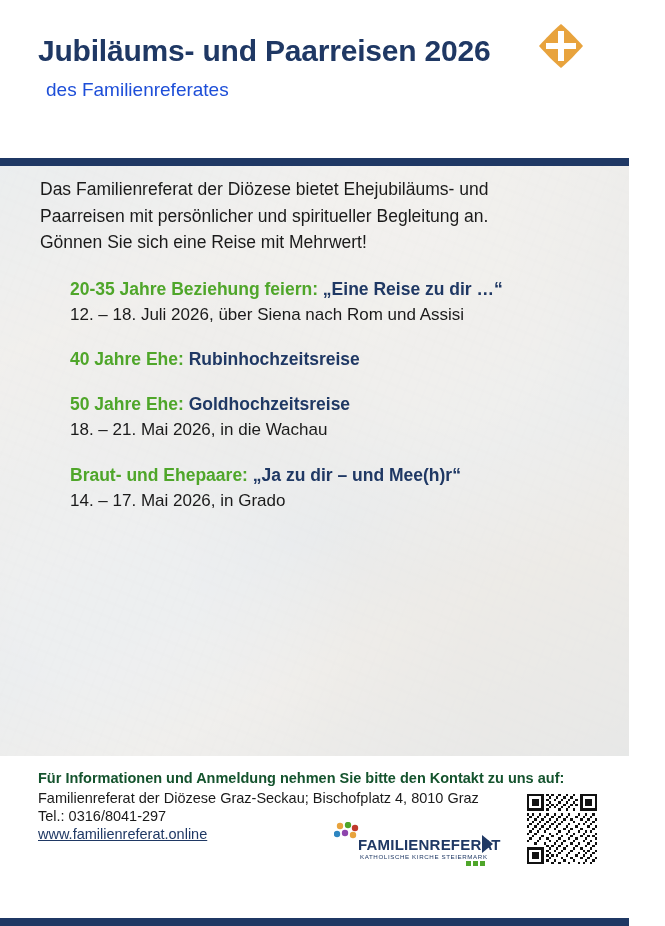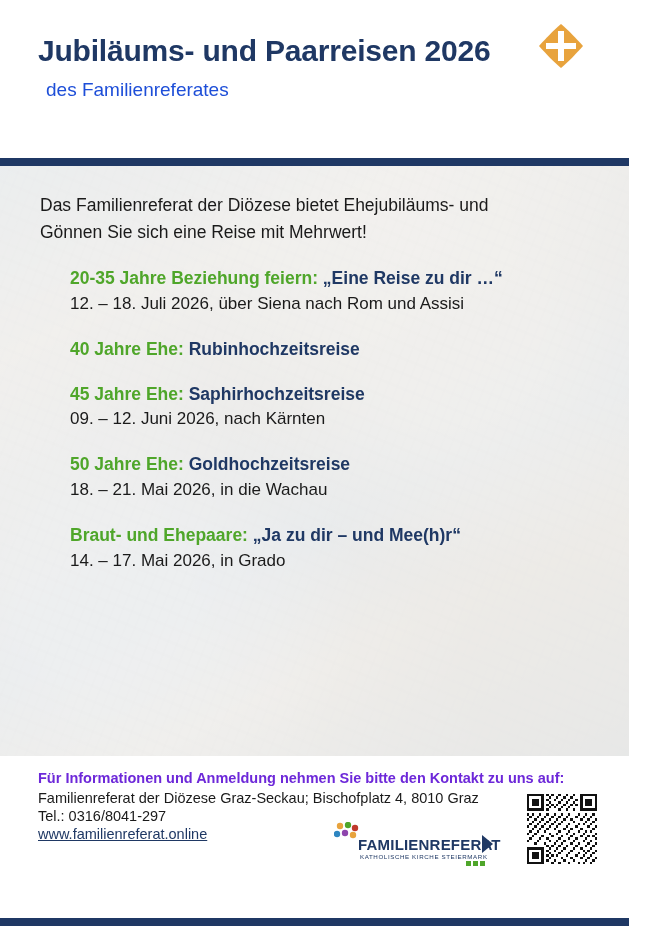--- a/index.html
+++ b/index.html
@@ -81,21 +81,21 @@
   }
   .photo-texture {
     position: absolute;
     inset: 0;
     background:
       repeating-linear-gradient(112deg, rgba(120,120,120,0.07) 0 2px, rgba(255,255,255,0) 2px 9px),
       repeating-linear-gradient(22deg, rgba(90,90,90,0.05) 0 3px, rgba(255,255,255,0) 3px 14px);
   }
   .body-content {
     position: relative;
-    padding: 26px 38px 0 40px;
+    padding: 10px 38px 0 40px;
   }
 
   .intro {
     font-size: 17.5px;
     line-height: 1.52;
     color: #1a1a1a;
     margin: 0 0 22px 0;
   }
   .intro p { margin: 0; }
 
@@ -122,21 +122,21 @@
   .footer {
     position: relative;
     height: 170px;
     background: #ffffff;
     padding: 14px 30px 0 38px;
     box-sizing: border-box;
   }
   .footer-headline {
     font-size: 14.5px;
     font-weight: bold;
-    color: #6d28d9;
+    color: #14532d;
     margin: 0 0 4px 0;
   }
   .footer-line {
     font-size: 14.5px;
     color: #1a1a1a;
     margin: 0 0 2px 0;
   }
   .footer-link {
     font-size: 14.5px;
     color: #1F3864;
@@ -226,42 +226,37 @@
   <div class="header-rule"></div>
 
   <div class="body-area">
     <div class="photo-bg"></div>
     <div class="photo-texture"></div>
     <div class="photo-overlay"></div>
 
     <div class="body-content">
       <div class="intro">
         <p>Das Familienreferat der Diözese bietet Ehejubiläums- und</p>
+        <p>Paarreisen mit persönlicher und spiritueller Begleitung an.</p>
         <p>Gönnen Sie sich eine Reise mit Mehrwert!</p>
       </div>
 
       <div class="trip">
         <p class="trip-heading">
           <span class="accent">20-35 Jahre Beziehung feiern:</span><span class="dark"> „Eine Reise zu dir …“</span>
         </p>
         <p class="trip-detail">12. – 18. Juli 2026, über Siena nach Rom und Assisi</p>
       </div>
 
       <div class="trip">
         <p class="trip-heading">
           <span class="accent">40 Jahre Ehe:</span><span class="dark"> Rubinhochzeitsreise</span>
         </p>
       </div>
 
-      <div class="trip">
-        <p class="trip-heading">
-          <span class="accent">45 Jahre Ehe:</span><span class="dark"> Saphirhochzeitsreise</span>
-        </p>
-        <p class="trip-detail">09. – 12. Juni 2026, nach Kärnten</p>
-      </div>
 
       <div class="trip">
         <p class="trip-heading">
           <span class="accent">50 Jahre Ehe:</span><span class="dark"> Goldhochzeitsreise</span>
         </p>
         <p class="trip-detail">18. – 21. Mai 2026, in die Wachau</p>
       </div>
 
       <div class="trip">
         <p class="trip-heading">

